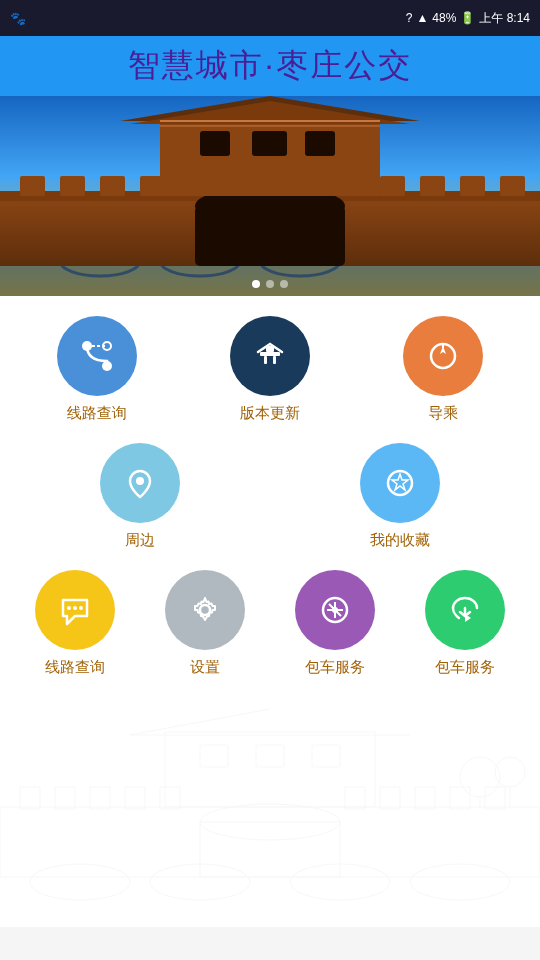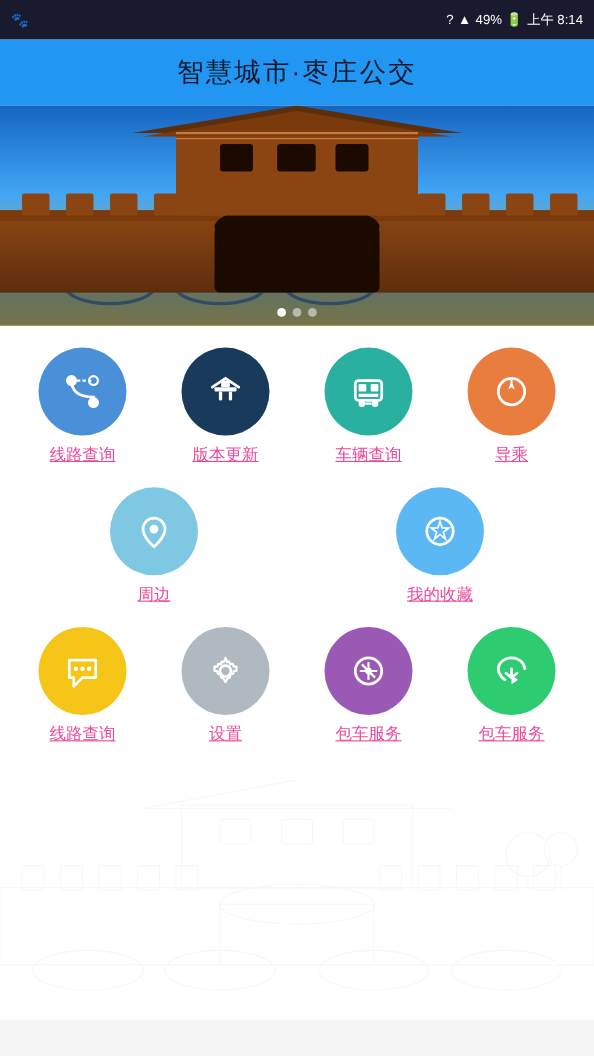--- a/index.html
+++ b/index.html
@@ -31,22 +31,22 @@
     
     #header {
       width: 540px;
       height: 60px;
       background: #2196F3;
       display: flex;
       align-items: center;
       justify-content: center;
     }
     #header h1 {
-      color: #0f172a;
-      font-size: 24px;
+      color: #4c1d95;
+      font-size: 32px;
       font-weight: 500;
       letter-spacing: 2px;
     }
 
     
     #banner {
       width: 540px;
       height: 200px;
       background: linear-gradient(to bottom, #1a6fc4 0%, #2980b9 20%, #c8841a 60%, #8b5a10 100%);
       position: relative;
@@ -102,23 +102,22 @@
       align-items: center;
       justify-content: center;
       margin-bottom: 8px;
     }
     .menu-icon svg {
       width: 40px;
       height: 40px;
     }
     .menu-label {
       font-size: 15px;
-      color: #ec4899;
+      color: #a16207;
       text-align: center;
-      text-decoration: underline;
     }
 
     
     #watermark {
       width: 540px;
       height: 220px;
       position: relative;
       overflow: hidden;
       background: white;
     }
@@ -147,21 +146,21 @@
 </head>
 <body>
 
 <div id="status-bar">
   <div class="status-left">
     <span>🐾</span>
   </div>
   <div class="status-right">
     <span>?</span>
     <span>▲</span>
-    <span>49%</span>
+    <span>48%</span>
     <span>🔋</span>
     <span>上午 8:14</span>
   </div>
 </div>
 
 <div id="header">
   <h1>智慧城市·枣庄公交</h1>
 </div>
 
 <div id="banner">
@@ -251,34 +250,20 @@
           <rect x="10" y="16" width="20" height="4" rx="1" fill="white"></rect>
           <rect x="14" y="20" width="3" height="8" rx="1" fill="white"></rect>
           <rect x="23" y="20" width="3" height="8" rx="1" fill="white"></rect>
           <path d="M8 16 L20 8 L32 16" stroke="white" stroke-width="2.5" fill="none" stroke-linecap="round"></path>
           <rect x="16" y="10" width="8" height="6" rx="1" fill="white"></rect>
         </svg>
       </div>
       <span class="menu-label">版本更新</span>
     </div>
 
-    <div class="menu-item">
-      <div class="menu-icon bg-teal">
-        <svg viewBox="0 0 40 40" fill="none" xmlns="http://www.w3.org/2000/svg">
-          <rect x="8" y="10" width="24" height="18" rx="3" stroke="white" stroke-width="2.5" fill="none"></rect>
-          <rect x="11" y="13" width="7" height="7" rx="1" fill="white"></rect>
-          <rect x="22" y="13" width="7" height="7" rx="1" fill="white"></rect>
-          <rect x="11" y="22" width="18" height="3" rx="1" fill="white"></rect>
-          <circle cx="14" cy="31" r="3" fill="white"></circle>
-          <circle cx="26" cy="31" r="3" fill="white"></circle>
-          <line x1="17" y1="31" x2="23" y2="31" stroke="white" stroke-width="2"></line>
-        </svg>
-      </div>
-      <span class="menu-label">车辆查询</span>
-    </div>
 
     <div class="menu-item">
       <div class="menu-icon bg-orange">
         <svg viewBox="0 0 40 40" fill="none" xmlns="http://www.w3.org/2000/svg">
           <circle cx="20" cy="20" r="12" stroke="white" stroke-width="2.5" fill="none"></circle>
           <polygon points="20,10 23,18 20,16 17,18" fill="white"></polygon>
           <line x1="20" y1="8" x2="20" y2="12" stroke="white" stroke-width="2"></line>
         </svg>
       </div>
       <span class="menu-label">导乘</span>

